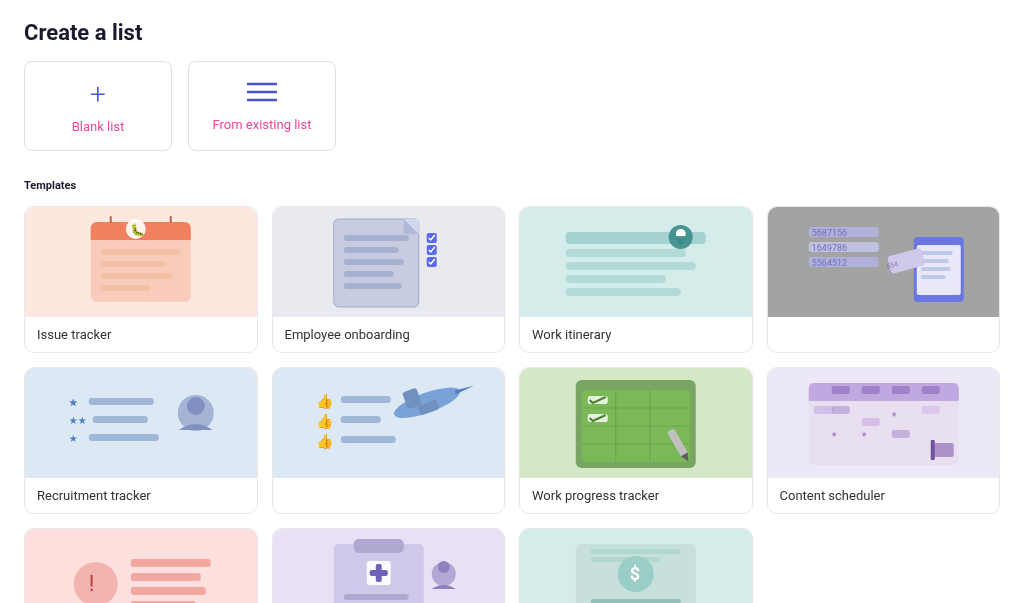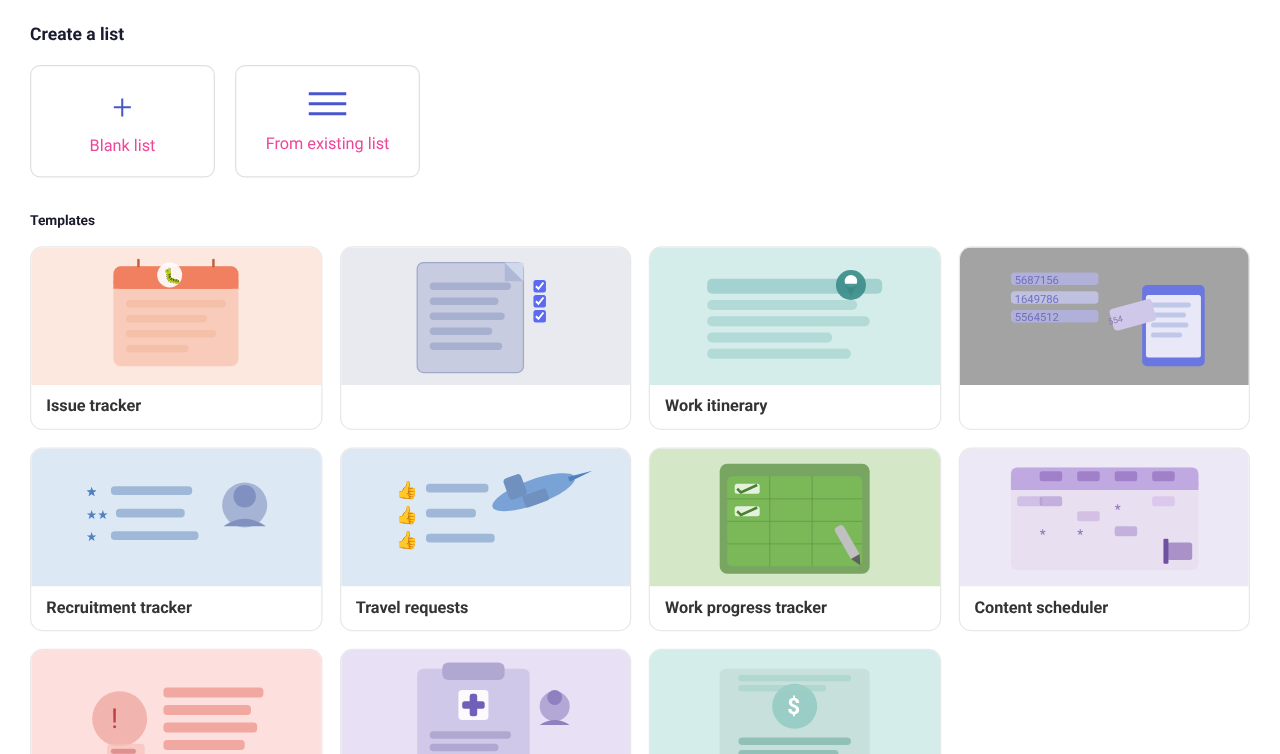--- a/index.html
+++ b/index.html
@@ -6,21 +6,21 @@
     body {
       font-family: -apple-system, BlinkMacSystemFont, 'Segoe UI', Roboto, sans-serif;
       background: #fff;
       color: #333;
       padding: 20px 24px;
       width: 1024px;
       min-height: 603px;
     }
 
     .page-title {
-      font-size: 14px;
+      font-size: 22px;
       font-weight: 700;
       margin-bottom: 16px;
       color: #1a1a2e;
     }
 
     .create-list-section {
       display: flex;
       gap: 16px;
       margin-bottom: 28px;
     }
@@ -78,21 +78,21 @@
       height: 110px;
       display: flex;
       align-items: center;
       justify-content: center;
       position: relative;
       overflow: hidden;
     }
 
     .template-label {
       font-size: 13px;
-      font-weight: 700;
+      font-weight: 400;
       color: #333;
       padding: 10px 12px;
     }
 
     
     .preview-issue {
       background: #fde8e0;
     }
     
     .preview-employee {
@@ -211,20 +211,21 @@
         <polyline points="150,31 152,33 156,28" fill="none" stroke="#fff" stroke-width="1.5"></polyline>
         <rect x="148" y="38" width="10" height="10" rx="2" fill="#5b6af0"></rect>
         <polyline points="150,43 152,45 156,40" fill="none" stroke="#fff" stroke-width="1.5"></polyline>
         <rect x="148" y="50" width="10" height="10" rx="2" fill="#5b6af0"></rect>
         <polyline points="150,55 152,57 156,52" fill="none" stroke="#fff" stroke-width="1.5"></polyline>
 
         <polygon points="125,12 140,27 125,27" fill="#b0b8d8"></polygon>
         <polygon points="125,12 140,27 140,12" fill="#d0d8ec"></polygon>
       </svg>
     </div>
+    <div class="template-label">Employee onboarding</div>
   </div>
 
   <div class="template-card">
     <div class="template-preview preview-event">
       <svg class="preview-svg" viewBox="0 0 220 110">
 
         <rect x="40" y="25" width="140" height="12" rx="4" fill="#90c8c4" opacity="0.7"></rect>
         <rect x="40" y="42" width="120" height="8" rx="4" fill="#90c8c4" opacity="0.5"></rect>
         <rect x="40" y="55" width="130" height="8" rx="4" fill="#90c8c4" opacity="0.5"></rect>
         <rect x="40" y="68" width="100" height="8" rx="4" fill="#90c8c4" opacity="0.5"></rect>
@@ -295,21 +296,20 @@
         <rect x="62" y="68" width="55" height="7" rx="3" fill="#a0b8d8"></rect>
 
         <g transform="translate(120, 45) rotate(-20)">
           <ellipse cx="30" cy="0" rx="35" ry="10" fill="#6090d0" opacity="0.8"></ellipse>
           <polygon points="60,-2 80,0 60,2" fill="#5080c0"></polygon>
           <rect x="10" y="-18" width="15" height="18" rx="3" fill="#7090c0"></rect>
           <rect x="20" y="0" width="20" height="10" rx="2" fill="#7090c0"></rect>
         </g>
       </svg>
     </div>
-    <div class="template-label">Travel requests</div>
   </div>
 
   <div class="template-card">
     <div class="template-preview preview-work">
       <svg class="preview-svg" viewBox="0 0 220 110">
 
         <rect x="50" y="12" width="120" height="88" rx="6" fill="#5a9040" opacity="0.75"></rect>
         <rect x="56" y="22" width="108" height="72" rx="4" fill="#7ab858"></rect>
 
         <line x1="56" y1="40" x2="164" y2="40" stroke="#5a9040" stroke-width="1" opacity="0.5"></line>

